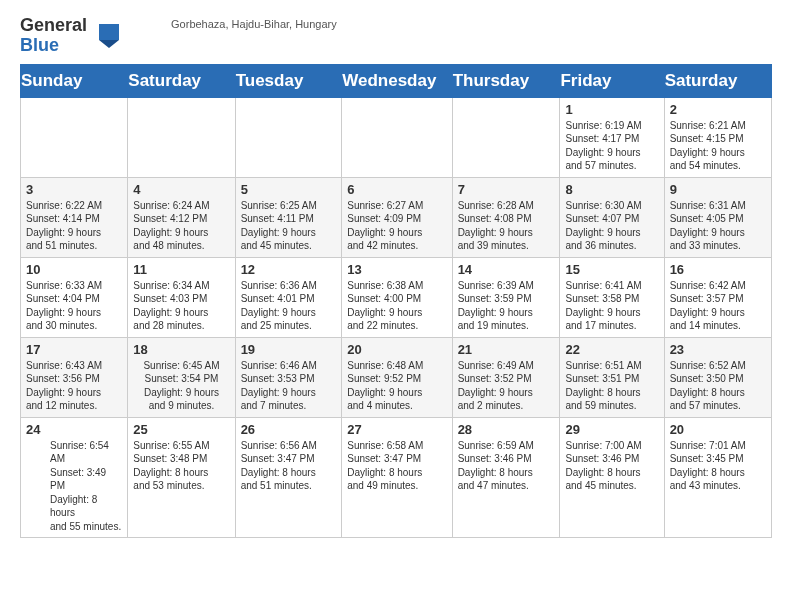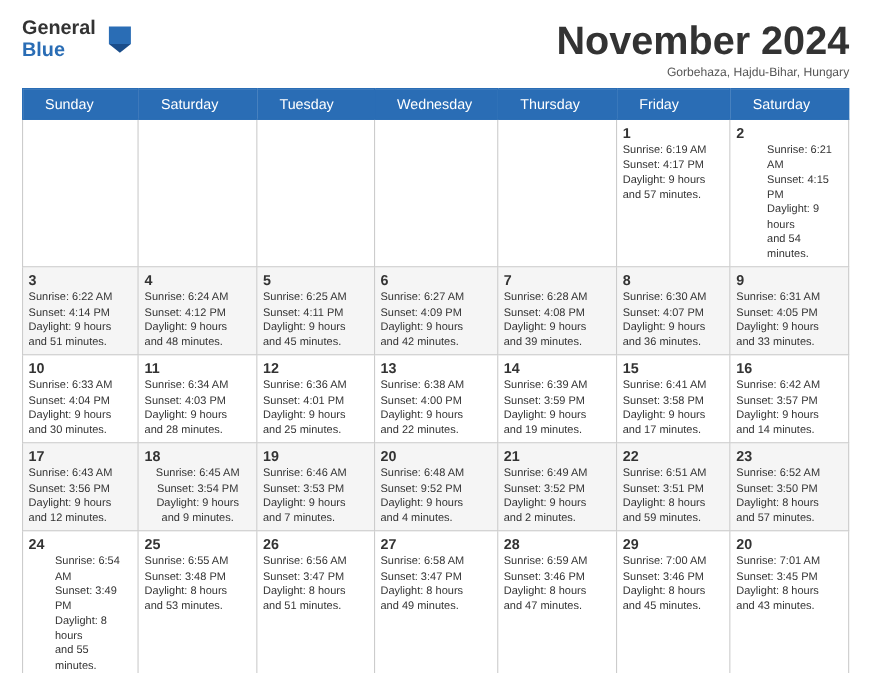--- a/index.html
+++ b/index.html
@@ -8,23 +8,23 @@
       background: #fff;
       width: 792px;
       min-height: 612px;
     }
     .page {
       width: 792px;
       padding: 16px 20px 16px 20px;
     }
     .header {
       display: flex;
-      justify-content: space-between;
       align-items: flex-start;
       margin-bottom: 8px;
+      gap: 48px;
     }
     .logo {
       display: flex;
       align-items: center;
     }
     .logo-text {
       font-size: 18px;
       font-weight: bold;
       color: #333;
       line-height: 1.1;
@@ -50,23 +50,23 @@
       margin-top: 2px;
     }
     .calendar {
       width: 100%;
       border-collapse: collapse;
       border: 1px solid #ccc;
     }
     .calendar th {
       background-color: #2a6db5;
       color: #fff;
-      font-size: 13px;
-      font-weight: normal;
-      padding: 6px 20px;
+      font-size: 17px;
+      font-weight: bold;
+      padding: 6px 0;
       text-align: left;
       border: 1px solid #2a6db5;
     }
     .calendar td {
       vertical-align: top;
       border: 1px solid #ccc;
       padding: 4px 5px;
       width: 113px;
       min-height: 80px;
       background: #fff;
@@ -101,21 +101,20 @@
         <span class="general">General</span>
         <span class="blue">Blue</span>
       </div>
 
       <svg class="logo-icon" viewBox="0 0 32 32">
         <polygon points="8,4 28,4 28,20 8,20" fill="#2a6db5"></polygon>
         <polygon points="8,20 28,20 18,28" fill="#1a4d8a"></polygon>
       </svg>
     </div>
     <div class="title-block">
-      <div class="month-title">November 2024</div>
       <div class="location">Gorbehaza, Hajdu-Bihar, Hungary</div>
     </div>
   </div>
 
   <table class="calendar">
     <thead>
       <tr>
       <th>Sunday</th>
           <th>Saturday</th>
           <th>Tuesday</th>
@@ -134,21 +133,21 @@
           <td class="empty-cell"></td>
           <td>
             <span class="day-num">1</span>
             <div class="day-info" style="white-space: pre-line;">Sunrise: 6:19 AM
 Sunset: 4:17 PM
 Daylight: 9 hours
 and 57 minutes.</div>
           </td>
           <td>
             <span class="day-num">2</span>
-            <div class="day-info" style="white-space: pre-line; margin-left: 28px;">Sunrise: 6:21 AM
+            <div class="day-info" style="white-space: pre-line;">Sunrise: 6:21 AM
 Sunset: 4:15 PM
 Daylight: 9 hours
 and 54 minutes.</div>
           </td>
         </tr>
         <tr>
           <td>
             <span class="day-num">3</span>
             <div class="day-info" style="white-space: pre-line;">Sunrise: 6:22 AM
 Sunset: 4:14 PM

